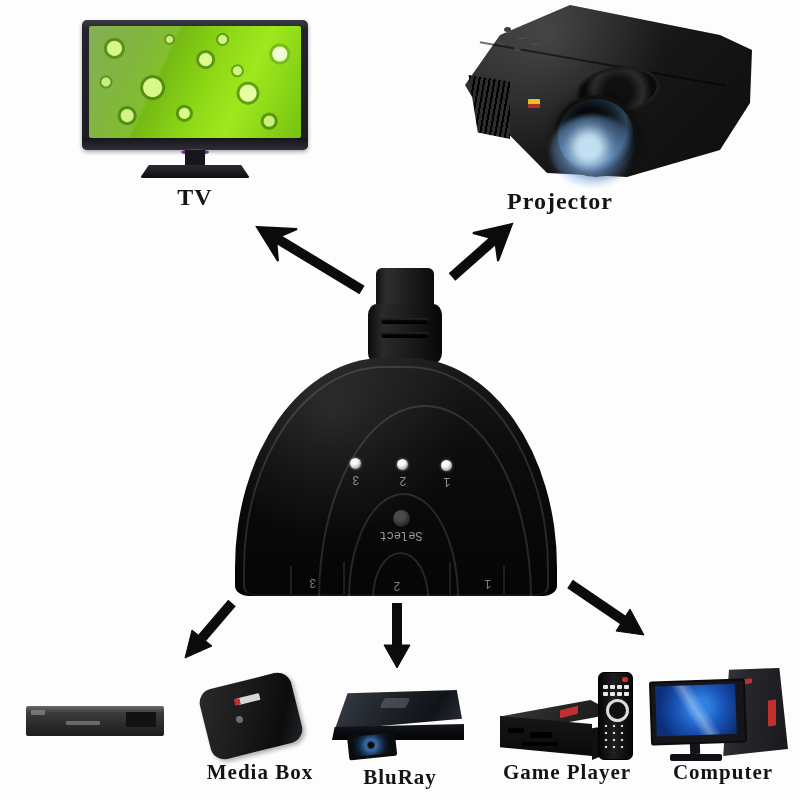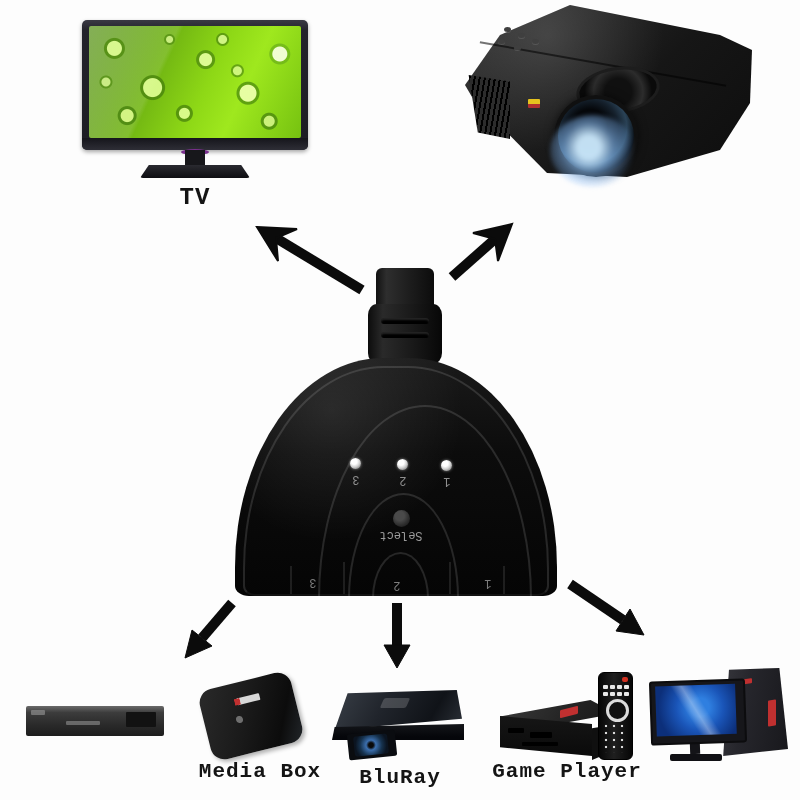--- a/index.html
+++ b/index.html
@@ -3,21 +3,21 @@
 <meta charset="utf-8">
 <style>
   html,body{margin:0;padding:0;background:#fff;}
   #stage{
     position:relative;width:800px;height:800px;background:#fdfdfd;
     font-family:"Liberation Mono", monospace;overflow:hidden;
   }
   .abs{position:absolute;}
   .label{
     color:#141414;font-weight:bold;text-align:center;
-    font-family:Liberation Mono, monospace;letter-spacing:1px;
+    font-family:Liberation Serif, serif;letter-spacing:1px;
   }
 
   
   #tv{left:82px;top:20px;width:226px;height:162px;}
   .tv-bezel{
     position:absolute;left:0;top:0;width:226px;height:130px;
     background:linear-gradient(180deg,#3a3a44 0%,#23232b 8%,#1d1d24 90%,#34343c 100%);
     border-radius:5px;box-shadow:0 2px 4px rgba(0,0,0,.35);
   }
   .tv-screen{
@@ -212,20 +212,21 @@
     <div class="proj-btn" style="left:46px;top:24px;"></div>
     <div class="proj-btn" style="left:60px;top:30px;"></div>
     <div class="proj-btn" style="left:74px;top:36px;"></div>
     <div class="proj-btn" style="left:56px;top:42px;"></div>
     <div class="proj-btn" style="left:40px;top:36px;"></div>
     <div class="proj-ring"></div>
     <div class="proj-logo"></div>
     <div class="proj-lens"></div>
     <div class="proj-glow"></div>
   </div>
+  <div id="projector-label" class="abs label">Projector</div>
 
   <svg id="arrows" class="abs" viewBox="0 0 800 800" xmlns="http://www.w3.org/2000/svg">
     <g fill="#0b0b0b" stroke="#0b0b0b">
       <line x1="276" y1="238" x2="362" y2="290" stroke-width="10"></line>
       <polygon points="257,227 297,229 276,238 278,261" stroke-width="2"></polygon>
     </g>
     <g fill="#0b0b0b" stroke="#0b0b0b">
       <line x1="495" y1="239" x2="452" y2="277" stroke-width="10"></line>
       <polygon points="512,224 473,233 495,239 498,261" stroke-width="2"></polygon>
     </g>
@@ -331,14 +332,15 @@
     <div class="pc-tower"></div>
     <div class="pc-tower-accent" style="left:76px;top:14px;width:26px;height:5px;"></div>
     <div class="pc-tower-accent" style="left:118px;top:34px;width:8px;height:26px;"></div>
     <div class="pc-tower-accent" style="left:74px;top:58px;width:20px;height:5px;"></div>
     <div class="pc-neck"></div>
     <div class="pc-base"></div>
     <div class="pc-monitor">
       <div class="pc-screen"></div>
     </div>
   </div>
+  <div id="computer-label" class="abs label">Computer</div>
 
 </div>
 
 </body></html>

